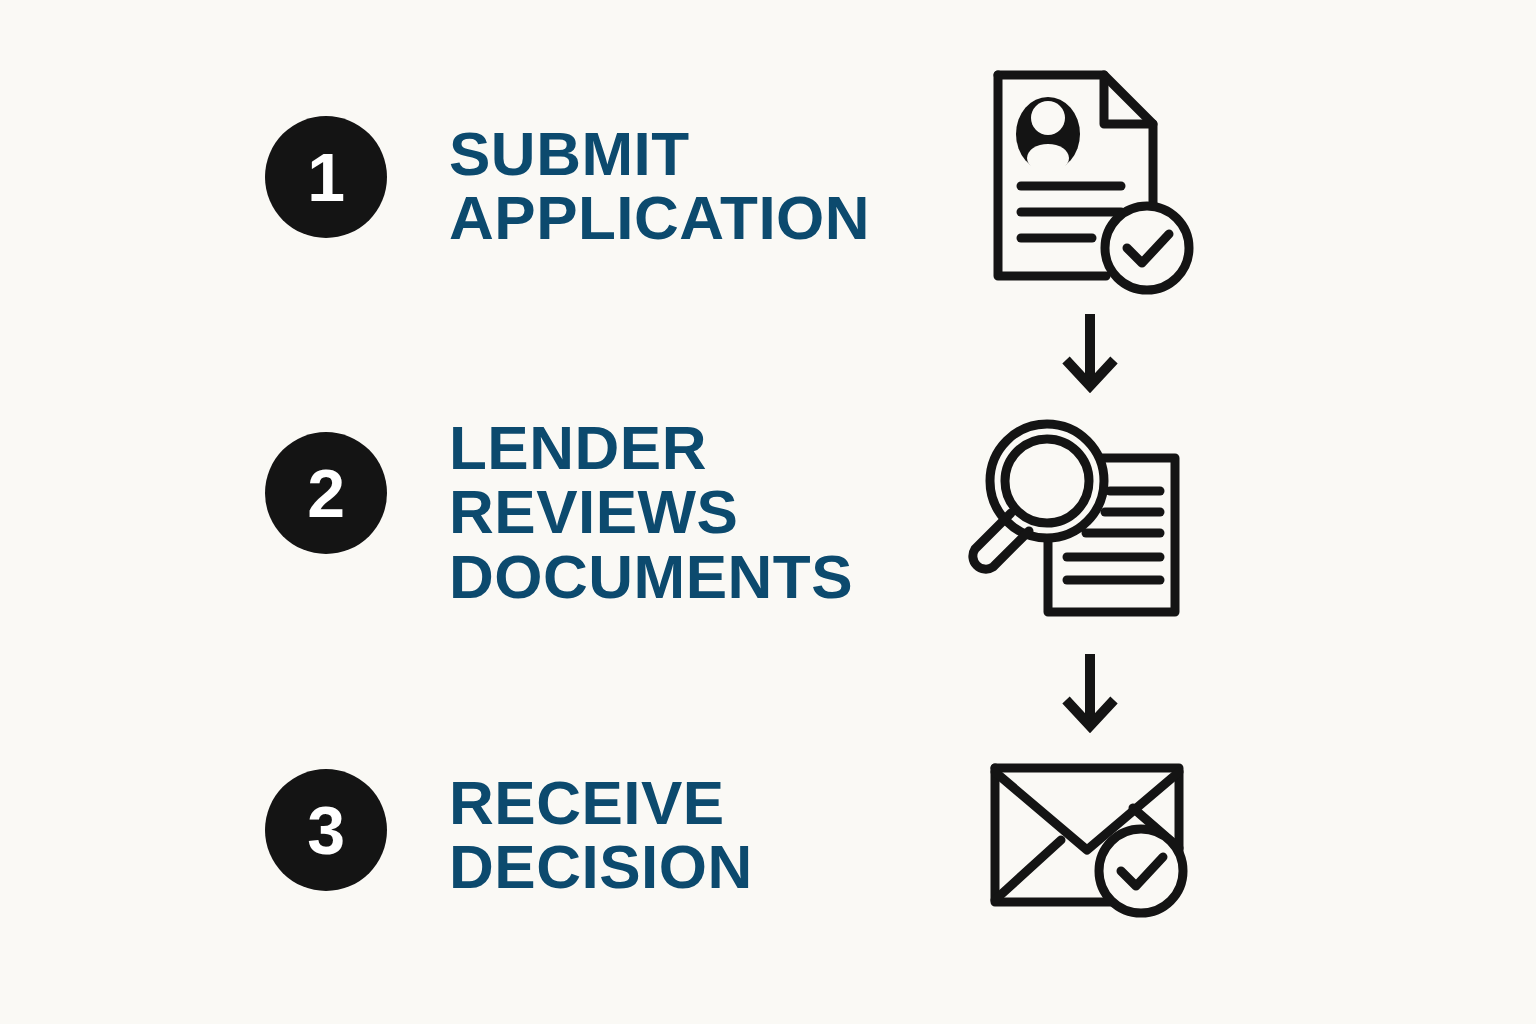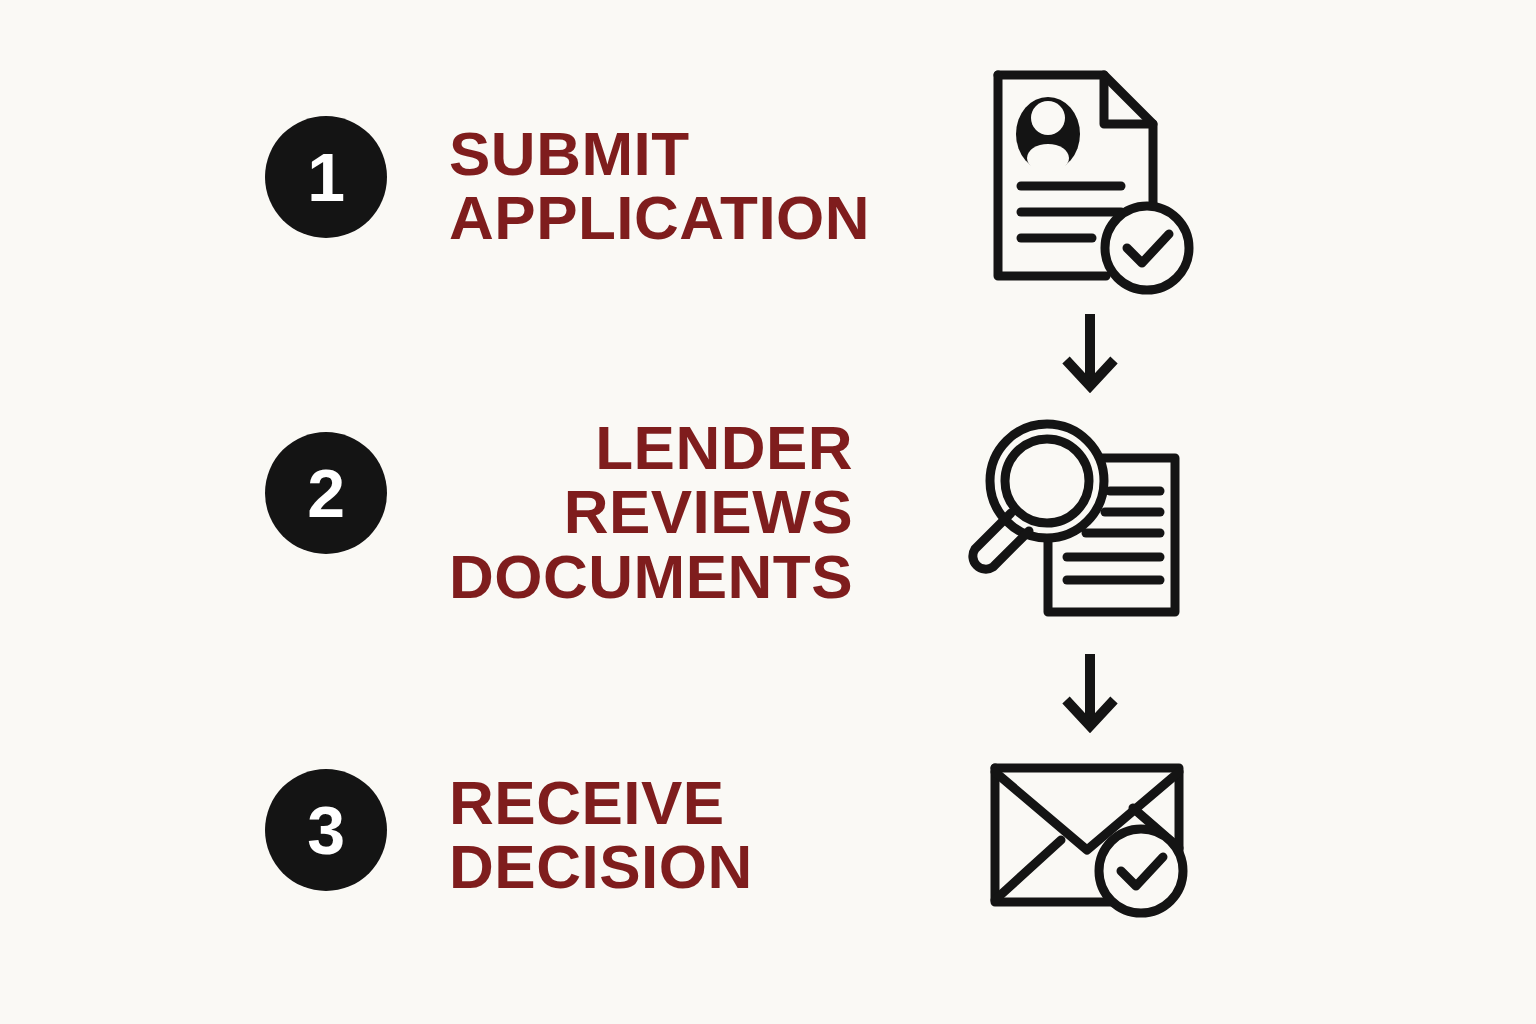--- a/index.html
+++ b/index.html
@@ -51,31 +51,31 @@
     justify-content: center;
     font-size: 68px;
     font-weight: bold;
     line-height: 1;
     flex: 0 0 auto;
     letter-spacing: -0.5px;
   }
 
   .step-label {
     margin-left: 62px;
-    color: #7f1d1d;
+    color: #0c4a6e;
     font-size: 62px;
     font-weight: bold;
     line-height: 1.04;
     letter-spacing: 0.5px;
     text-transform: uppercase;
     white-space: pre-line;
     padding-top: 2px;
   }
   .step-row.r1 .step-label { margin-top: 4px; }
-  .step-row.r2 .step-label { margin-top: -18px; text-align: right; }
+  .step-row.r2 .step-label { margin-top: -18px; }
   .step-row.r3 .step-label { margin-top: 0; }
 
   
   .flow {
     position: absolute;
     left: 940px;
     top: 0;
     width: 330px;
     height: 1024px;
   }

